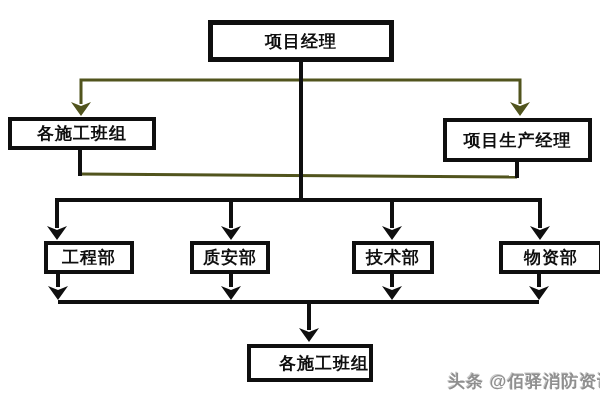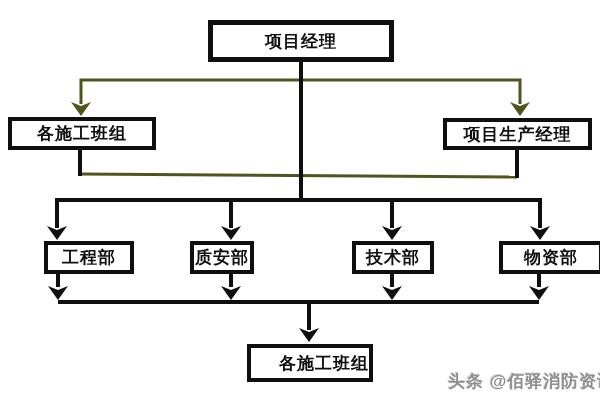--- a/index.html
+++ b/index.html
@@ -15,23 +15,23 @@
   .ah-o{fill:var(--connector-olive,#51541d);stroke:none;}
   .box{
     position:absolute;box-sizing:border-box;background:#ffffff;
     border:4px solid var(--box-border,#0f0f0f);
     display:flex;align-items:center;justify-content:center;
     font-weight:bold;font-size:17px;color:var(--text,#0f0f0f);
     letter-spacing:1px;white-space:nowrap;z-index:2;
   }
   .n-top{left:208px;top:20px;width:186px;height:42px;border-width:5px;}
   .n-l2 {left:8px;  top:117px;width:148px;height:33px;}
-  .n-r2 {left:443px;top:118px;width:149px;height:32px;}
+  .n-r2 {left:443px;top:118px;width:149px;height:44px;}
   .n-d1 {left:14px; top:241px;width:90px; height:33px;margin-left:30px;}
-  .n-d2 {left:190px;top:241px;width:64px; height:33px;}
+  .n-d2 {left:190px;top:241px;width:80px; height:33px;}
   .n-d3 {left:352px;top:241px;width:82px; height:33px;}
   .n-d4 {left:499px;top:241px;width:104px; height:33px;}
   .n-bot{left:247px;top:344px;width:126px;height:38px;justify-content:flex-end;}
   .watermark{
     position:absolute;left:448px;top:370px;z-index:3;
     font-size:17px;font-weight:bold;letter-spacing:1px;white-space:nowrap;
     color:var(--watermark-gray,#8f8f8f);
     text-shadow:1px 1px 0 #ffffff,2px 2px 1px #ffffff,-1px -1px 0 #c9c9c9;
   }
 </style>

